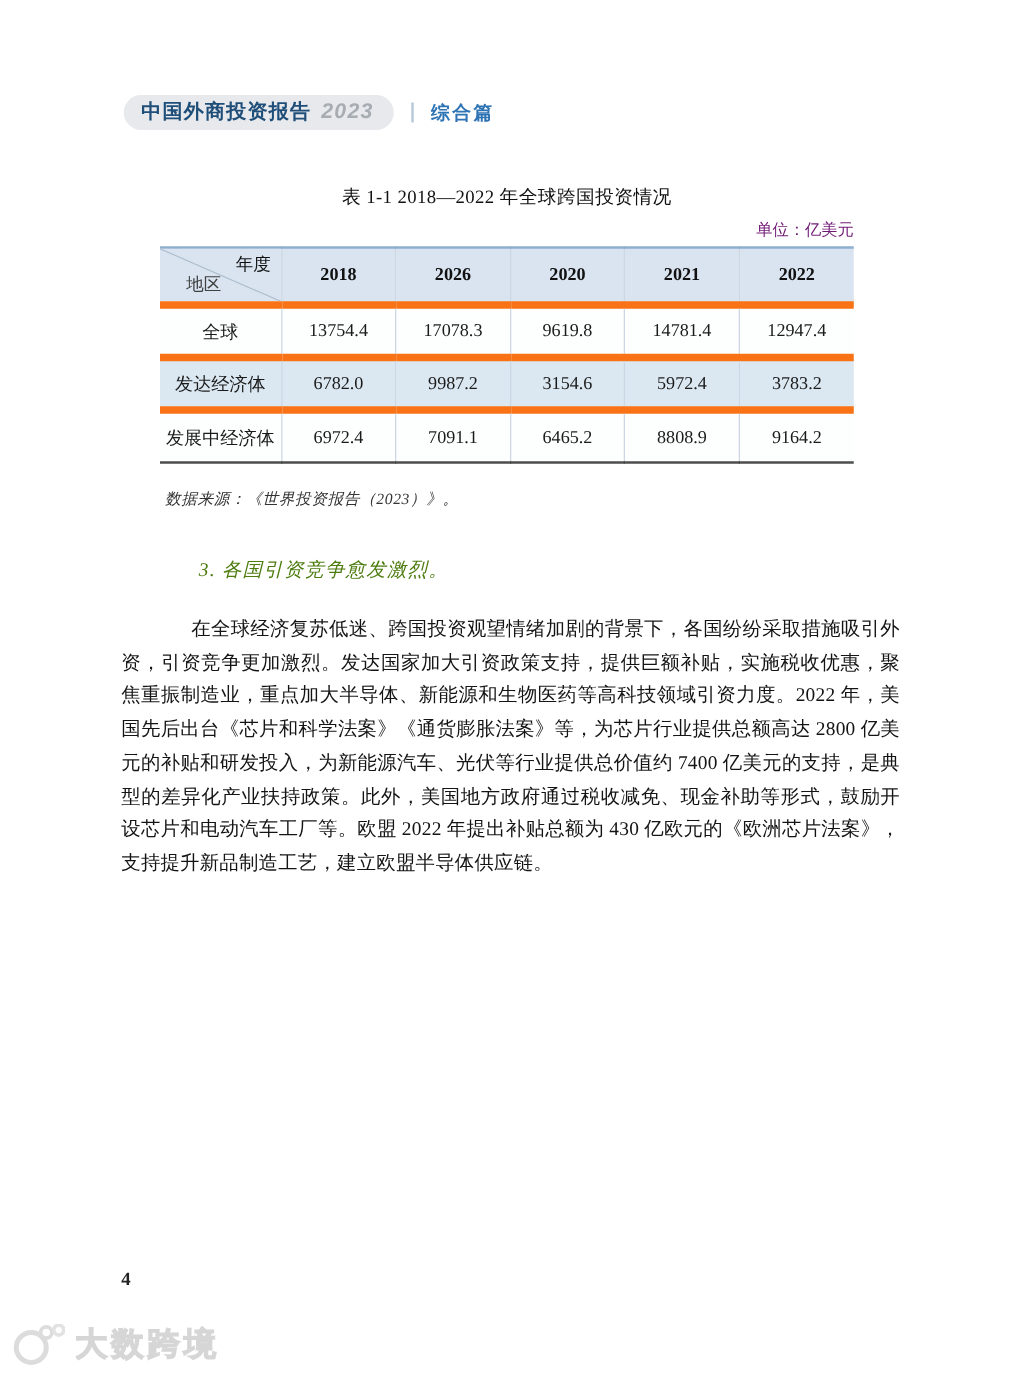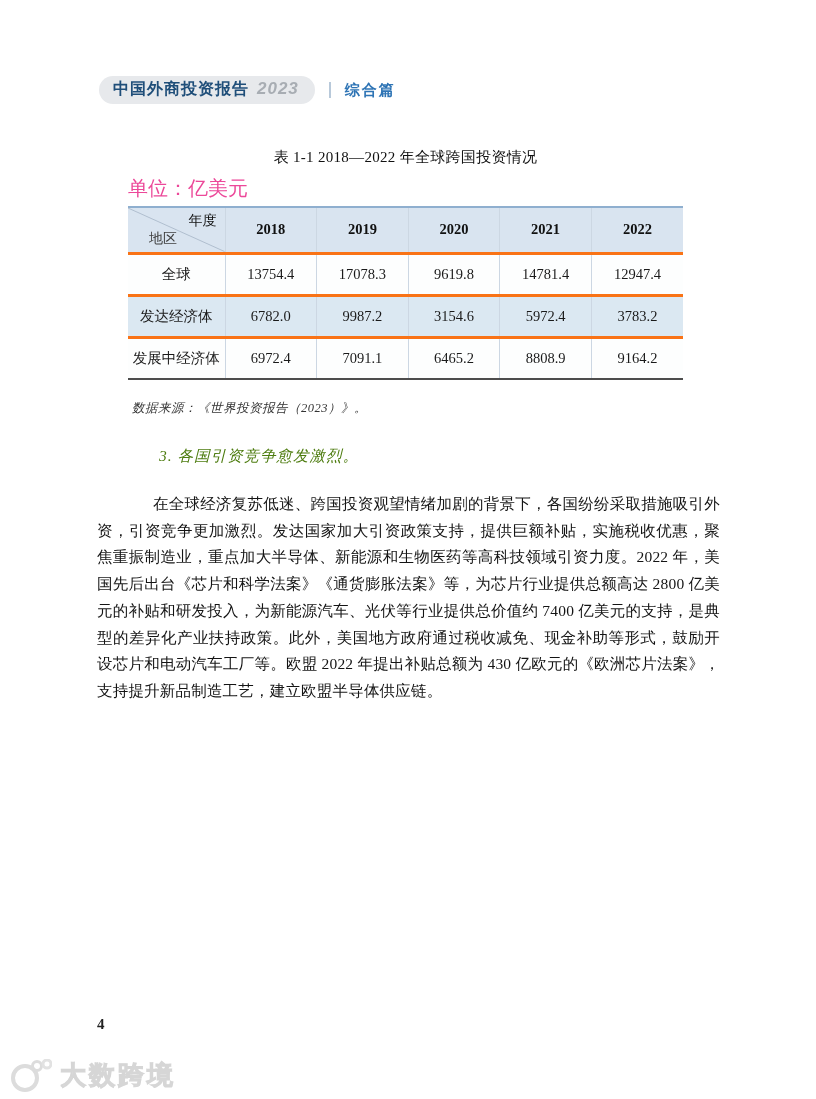--- a/index.html
+++ b/index.html
@@ -42,21 +42,21 @@
     letter-spacing: 2px;
   }
 
   
   .table-block { position: absolute; top: 148px; left: 128px; width: 555px; }
   .table-title {
     text-align: center; font-size: 15px; color: #111;
     margin-bottom: 8px; letter-spacing: 0.3px;
   }
   .table-unit {
-    font-size: 20px; color: #ec4899;
+    text-align: right; font-size: 13px; color: #701a75;
     margin-bottom: 4px;
   }
   table.data-table {
     width: 555px; border-collapse: collapse; table-layout: fixed;
     border-top: 2px solid #8fafcf;
     border-bottom: 2px solid #4d4d4d;
     font-size: 14.5px;
   }
   table.data-table col.c-label { width: 97px; }
   table.data-table col.c-year  { width: 91.6px; }
@@ -64,21 +64,21 @@
     text-align: center; vertical-align: middle;
     border-left: 1px solid #ccd7e3; border-right: 1px solid #ccd7e3;
     padding: 0;
   }
   table.data-table th:first-child, table.data-table td:first-child { border-left: none; }
   table.data-table th:last-child,  table.data-table td:last-child  { border-right: none; }
   tr.head-row { background: #d9e4f0; height: 46px; }
   tr.head-row th { font-weight: 700; color: #111; }
   tr.body-row { height: 42px; background: #fdfefe; }
   tr.body-row.alt { background: #dbe8f2; }
-  tr.body-row td { border-top: 3px solid #f97316; }
+  tr.body-row td { border-top: 6px solid #f97316; }
   tr.body-row td:first-child { font-weight: 400; }
 
   .corner-cell { position: relative; font-weight: 400 !important; }
   .corner-cell svg { position: absolute; inset: 0; width: 100%; height: 100%; }
   .corner-top {
     position: absolute; top: 4px; right: 8px; font-size: 14px; color: #111;
   }
   .corner-bottom {
     position: absolute; bottom: 4px; left: 21px; font-size: 14px; color: #404040;
   }
@@ -152,21 +152,21 @@
       <tr class="head-row">
         <th class="corner-cell">
           <svg viewBox="0 0 97 46" preserveAspectRatio="none">
             <line x1="0" y1="0" x2="97" y2="46" stroke="#aebdcd" stroke-width="1"></line>
           </svg>
           <span class="corner-top">年度</span>
           <span class="corner-bottom">地区</span>
         </th>
 
       <th>2018</th>
-          <th>2019</th>
+          <th>2026</th>
           <th>2020</th>
           <th>2021</th>
           <th>2022</th>
         </tr>
     </thead>
     <tbody>
 
     <tr class="body-row">
           <td>全球</td>
           <td>13754.4</td>

